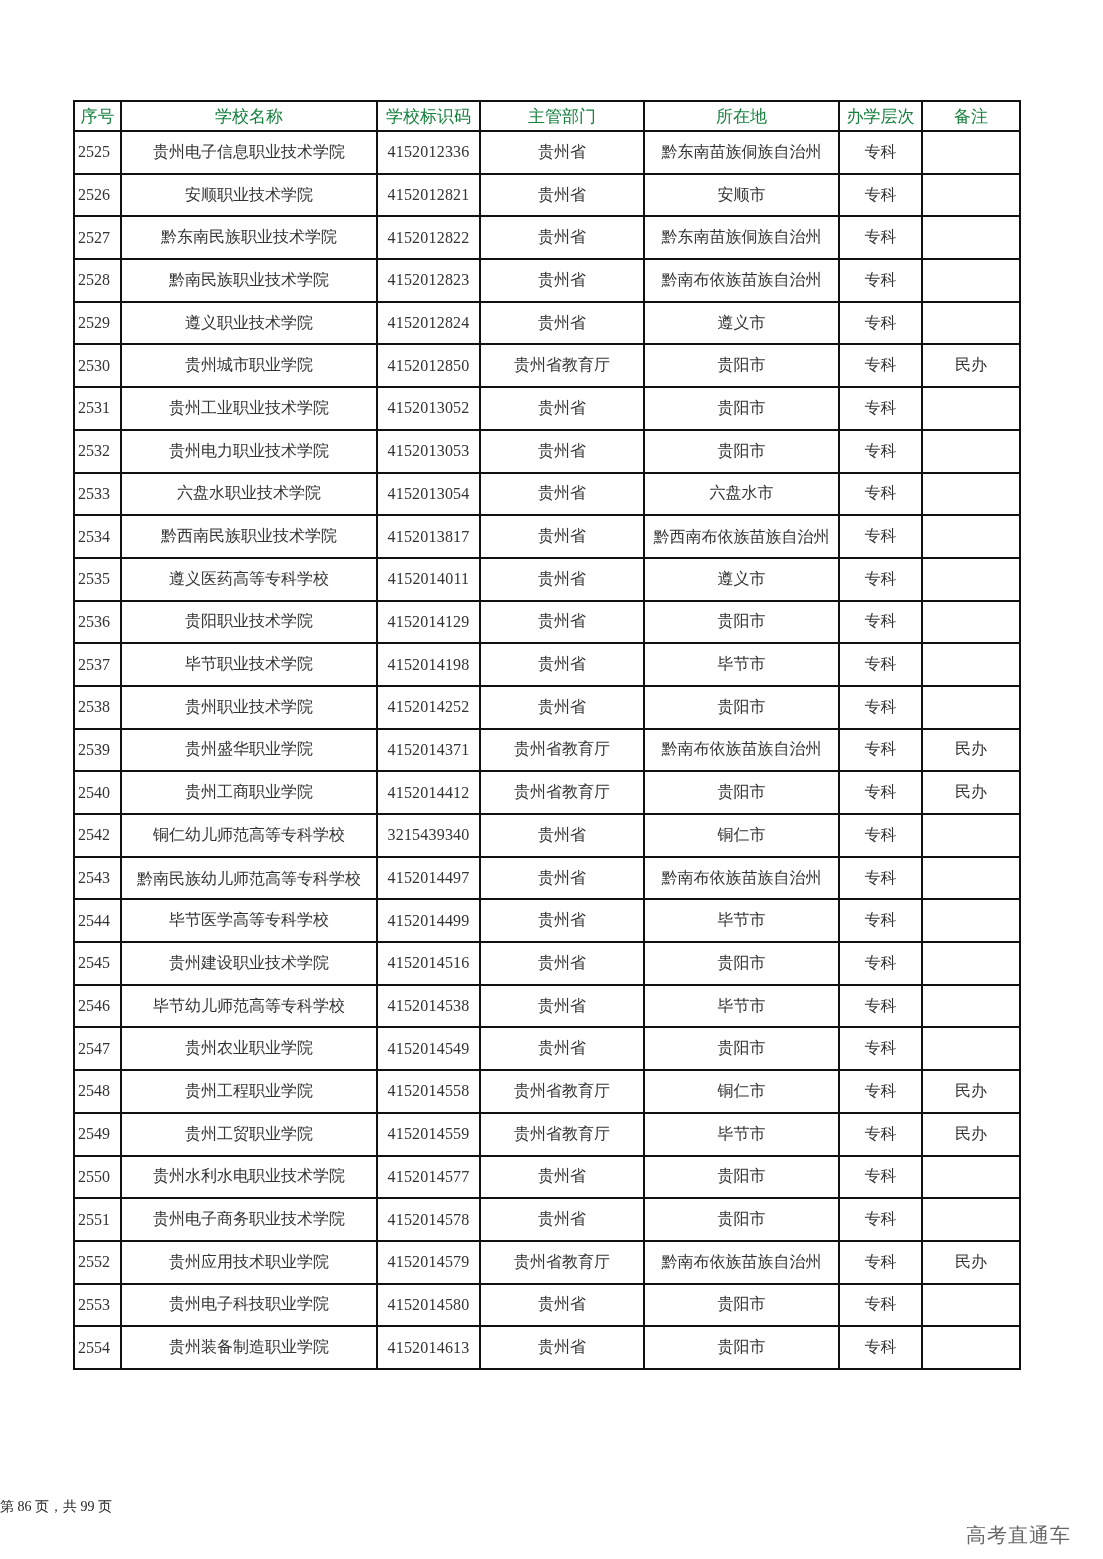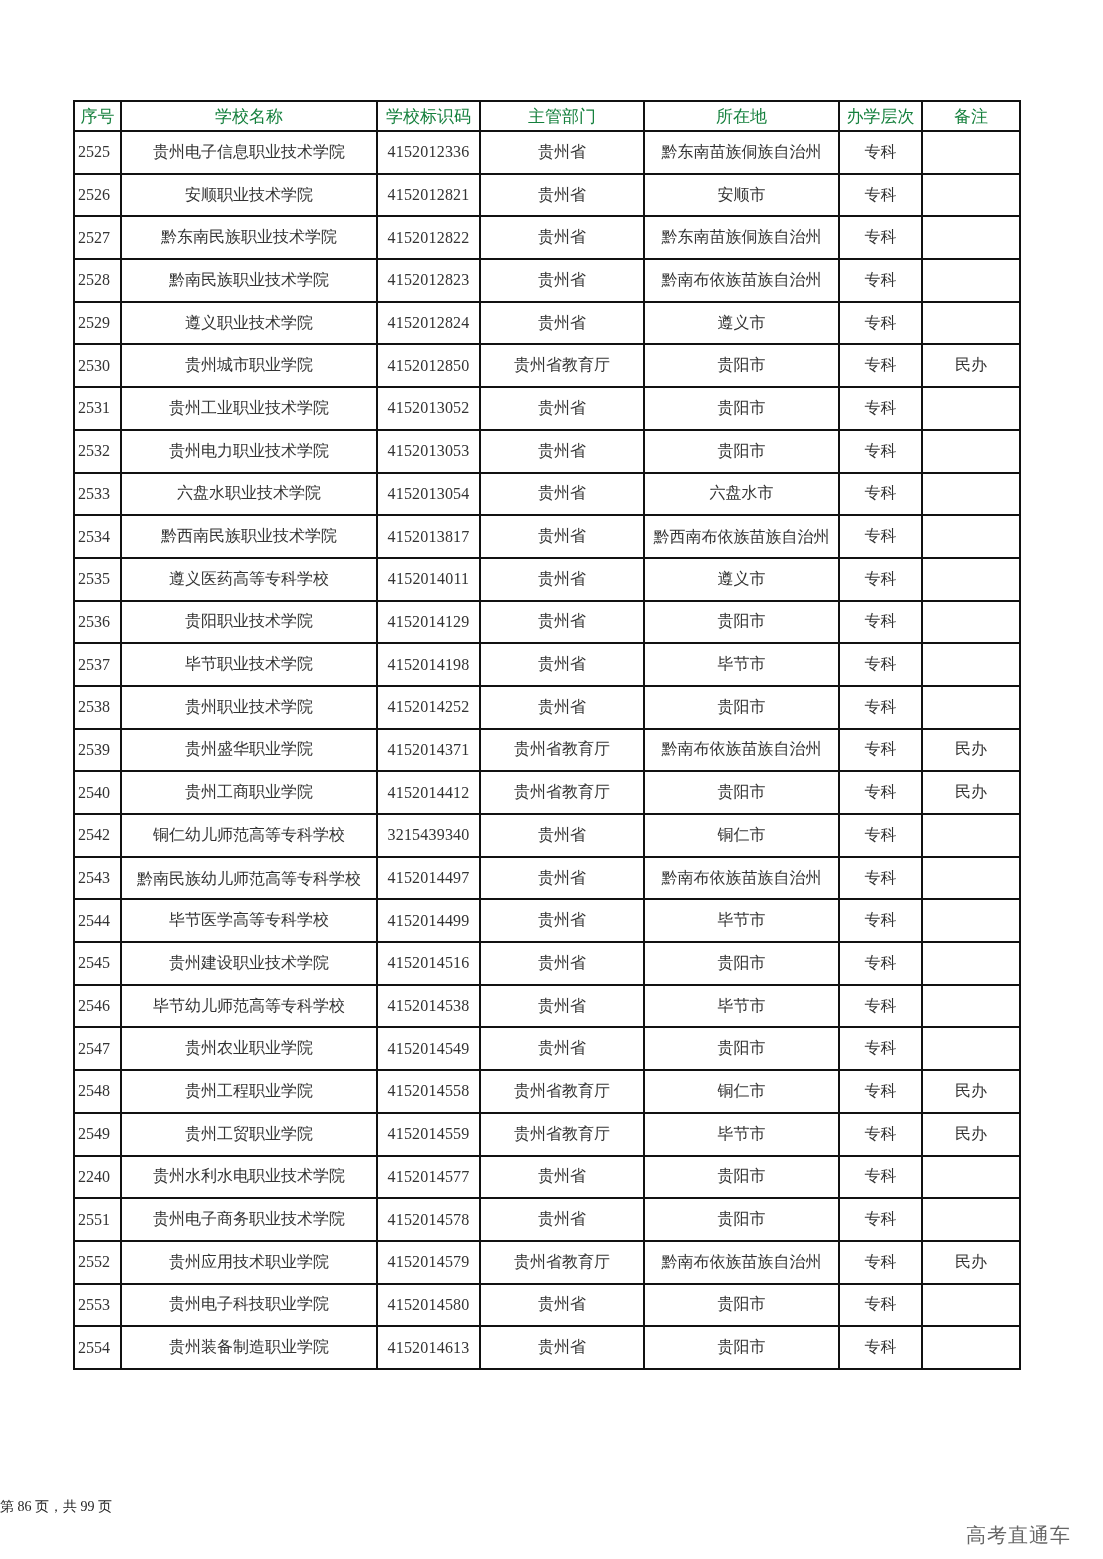--- a/index.html
+++ b/index.html
@@ -334,21 +334,21 @@
         <tr>
           <td class="idx">2549</td>
           <td class="name">贵州工贸职业学院</td>
           <td class="code">4152014559</td>
           <td class="dept">贵州省教育厅</td>
           <td class="loc">毕节市</td>
           <td class="level">专科</td>
           <td class="note">民办</td>
         </tr>
         <tr>
-          <td class="idx">2240</td>
+          <td class="idx">2550</td>
           <td class="name">贵州水利水电职业技术学院</td>
           <td class="code">4152014577</td>
           <td class="dept">贵州省</td>
           <td class="loc">贵阳市</td>
           <td class="level">专科</td>
           <td class="note"></td>
         </tr>
         <tr>
           <td class="idx">2551</td>
           <td class="name">贵州电子商务职业技术学院</td>

